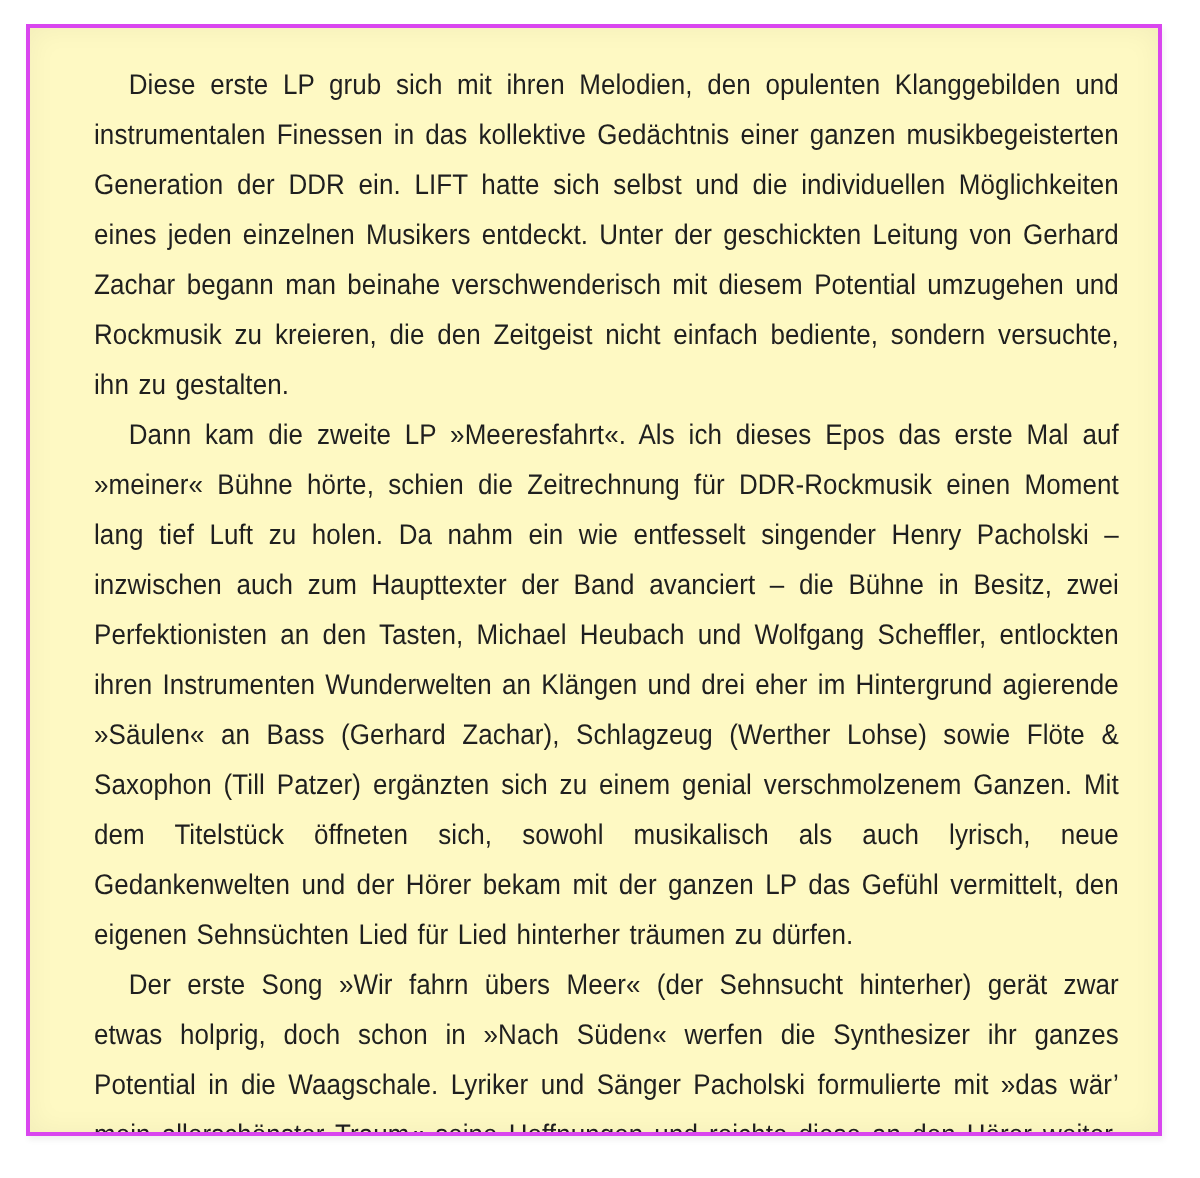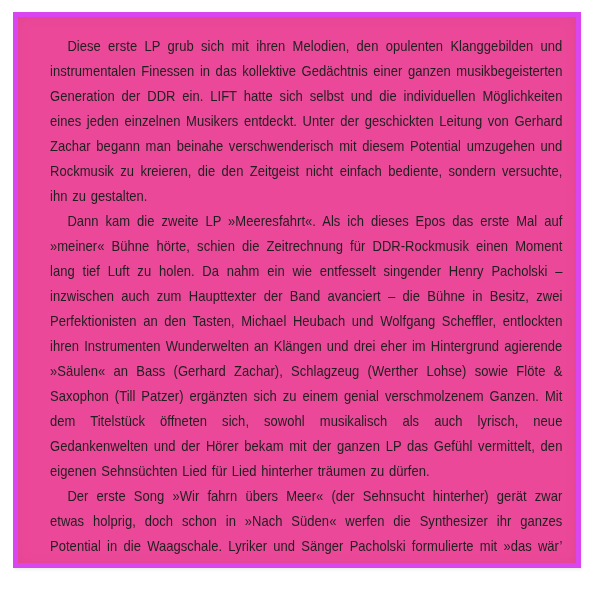--- a/index.html
+++ b/index.html
@@ -14,22 +14,22 @@
     overflow: hidden;
     font-family: "Liberation Sans", sans-serif;
   }
   
   .scan-page {
     position: absolute;
     left: 13px;
     top: 12px;
     width: 568px;
     height: 556px;
-    background: #ec4899;
-    border: 5px solid #d946ef;
+    background: #fef9c3;
+    border: 2px solid #d946ef;
     box-shadow: inset 0 0 14px rgba(0,0,0,0.05), 1px 2px 3px rgba(0,0,0,0.06);
     box-sizing: border-box;
     overflow: hidden;
   }
   
   .text-block {
     position: absolute;
     left: 32px;
     top: 17px;
     width: 560px;

